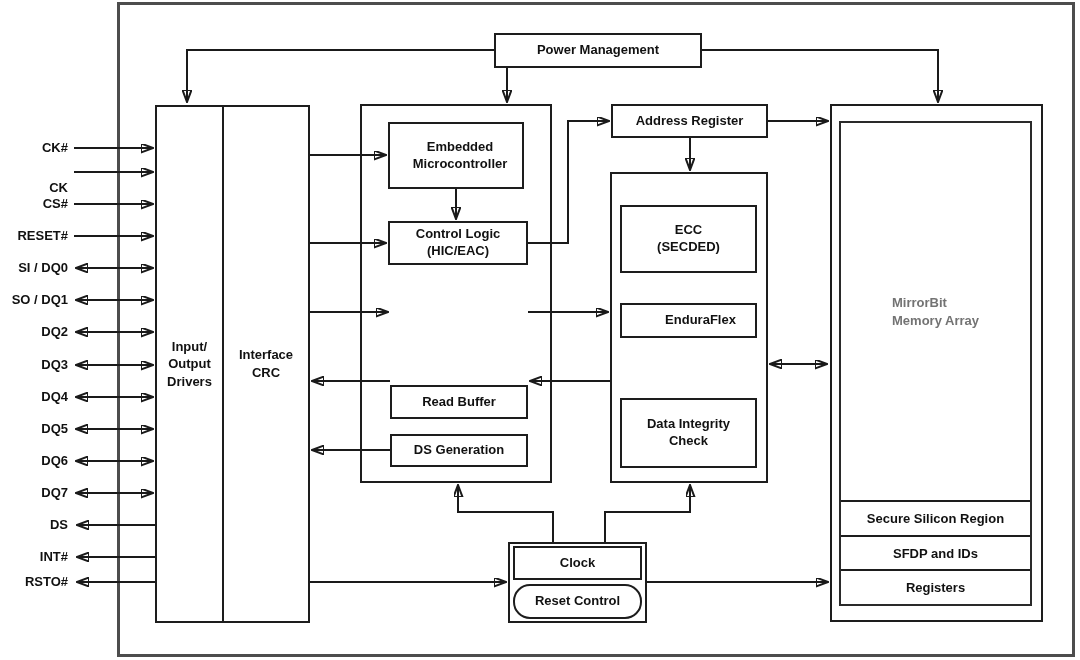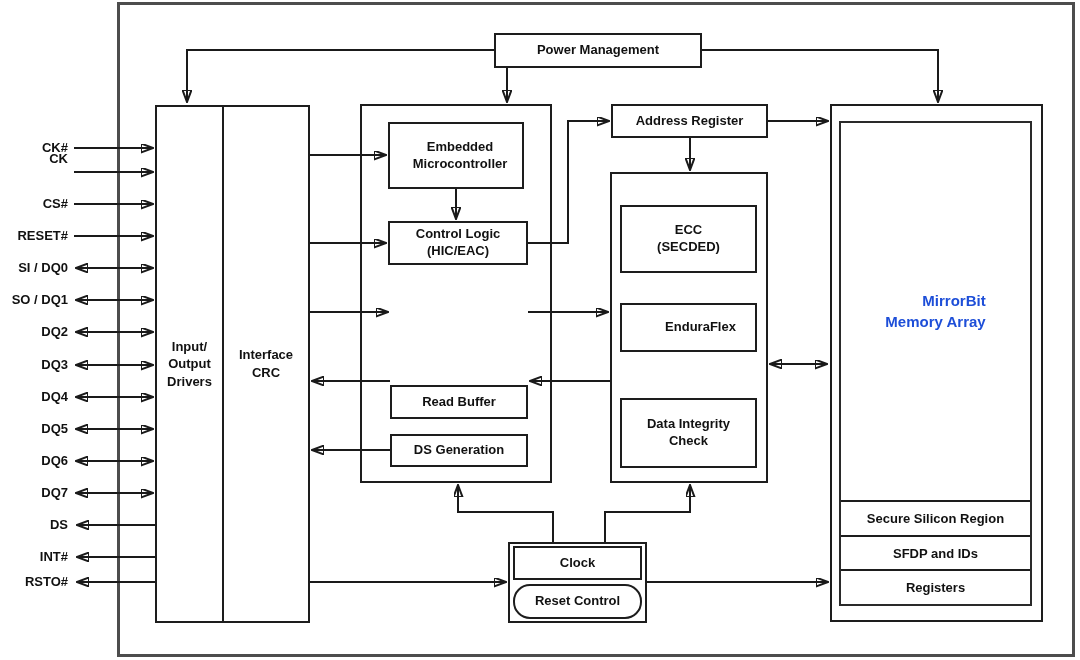--- a/index.html
+++ b/index.html
@@ -63,25 +63,25 @@
     box-sizing: border-box;
     background: #ffffff;
     display: flex;
     flex-direction: column;
   }
   .mem-main {
     flex: 1;
     display: flex;
     align-items: center;
     justify-content: center;
-    text-align: right;
-    font-weight: bold;
-    font-size: 15px;
+    text-align: left;
+    font-weight: bold;
+    font-size: 13px;
     line-height: 1.35;
-    color: #1d4ed8;
+    color: #737373;
     white-space: pre-line;
   }
   .mem-row {
     height: 35px;
     border-top: 2px solid #1d1d1d;
     box-sizing: border-box;
     display: flex;
     align-items: center;
     justify-content: center;
     font-weight: bold;
@@ -102,21 +102,21 @@
   }
 </style>
 </head>
 <body>
 
 <div id="canvas">
 
   <div class="outer-border"></div>
 
   <div class="pin" style="top:138px">CK#</div>
-  <div class="pin" style="top:149px">CK</div>
+  <div class="pin" style="top:178px">CK</div>
   <div class="pin" style="top:194px">CS#</div>
   <div class="pin" style="top:226px">RESET#</div>
   <div class="pin" style="top:258px">SI / DQ0</div>
   <div class="pin" style="top:290px">SO / DQ1</div>
   <div class="pin" style="top:322px">DQ2</div>
   <div class="pin" style="top:355px">DQ3</div>
   <div class="pin" style="top:387px">DQ4</div>
   <div class="pin" style="top:419px">DQ5</div>
   <div class="pin" style="top:451px">DQ6</div>
   <div class="pin" style="top:483px">DQ7</div>
@@ -140,21 +140,21 @@
   <div class="box" style="left:388px; top:221px; width:140px; height:44px;">Control Logic
 (HIC/EAC)</div>
   <div class="box" style="left:390px; top:364px; width:138px; height:34px;margin-top:21px;">Read Buffer</div>
   <div class="box" style="left:390px; top:434px; width:138px; height:33px;">DS Generation</div>
 
   <div class="box" style="left:611px; top:104px; width:157px; height:34px;">Address Register</div>
 
   <div class="container-box" style="left:610px; top:172px; width:158px; height:311px;"></div>
   <div class="box" style="left:620px; top:183px; width:137px; height:68px;margin-top:22px;">ECC
 (SECDED)</div>
-  <div class="box" style="left:620px; top:303px; width:137px; height:49px;padding-left:24px;">EnduraFlex</div>
+  <div class="box" style="left:620px; top:303px; width:137px; height:35px;padding-left:24px;">EnduraFlex</div>
   <div class="box" style="left:620px; top:398px; width:137px; height:70px;">Data Integrity
 Check</div>
 
   <div class="container-box" style="left:830px; top:104px; width:213px; height:518px;"></div>
   <div class="mem-inner">
     <div class="mem-main">MirrorBit
 Memory Array</div>
     <div class="mem-row">Secure Silicon Region</div>
     <div class="mem-row" style="height:34px">SFDP and IDs</div>
     <div class="mem-row">Registers</div>

